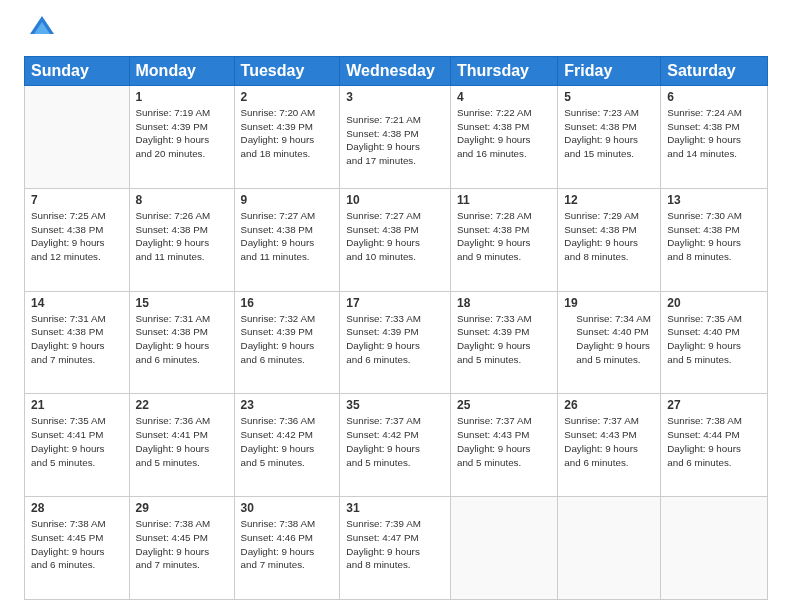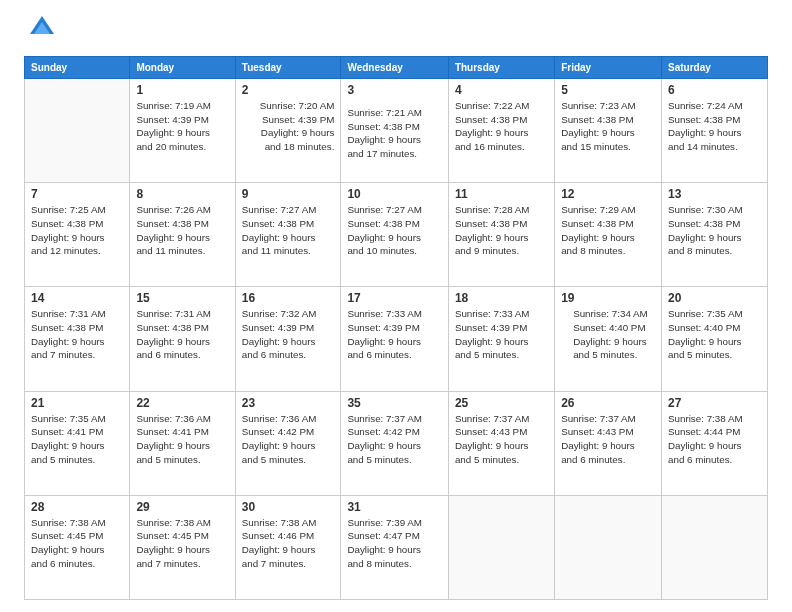--- a/index.html
+++ b/index.html
@@ -62,21 +62,21 @@
       flex: 1;
       border-collapse: collapse;
       width: 100%;
       font-size: 10.5px;
     }
     .calendar th {
       background: #2a7fd4;
       color: #fff;
       text-align: left;
       padding: 5px 6px;
-      font-size: 10px;
+      font-size: 16px;
       font-weight: bold;
       border: 1px solid #1a6bbf;
     }
     .calendar td {
       border: 1px solid #ccc;
       vertical-align: top;
       padding: 4px 6px;
       width: 113px;
       min-height: 80px;
       height: 90px;
@@ -141,21 +141,21 @@
           <td class="empty-cell"></td>
           <td>
             <span class="day-num">1</span>
             <div class="day-info" style="white-space: pre-line;">Sunrise: 7:19 AM
 Sunset: 4:39 PM
 Daylight: 9 hours
 and 20 minutes.</div>
           </td>
           <td>
             <span class="day-num">2</span>
-            <div class="day-info" style="white-space: pre-line; text-align: right;">Sunrise: 7:20 AM
+            <div class="day-info" style="white-space: pre-line;">Sunrise: 7:20 AM
 Sunset: 4:39 PM
 Daylight: 9 hours
 and 18 minutes.</div>
           </td>
           <td>
             <span class="day-num">3</span>
             <div class="day-info" style="white-space: pre-line; margin-top: 9px;">Sunrise: 7:21 AM
 Sunset: 4:38 PM
 Daylight: 9 hours
 and 17 minutes.</div>

